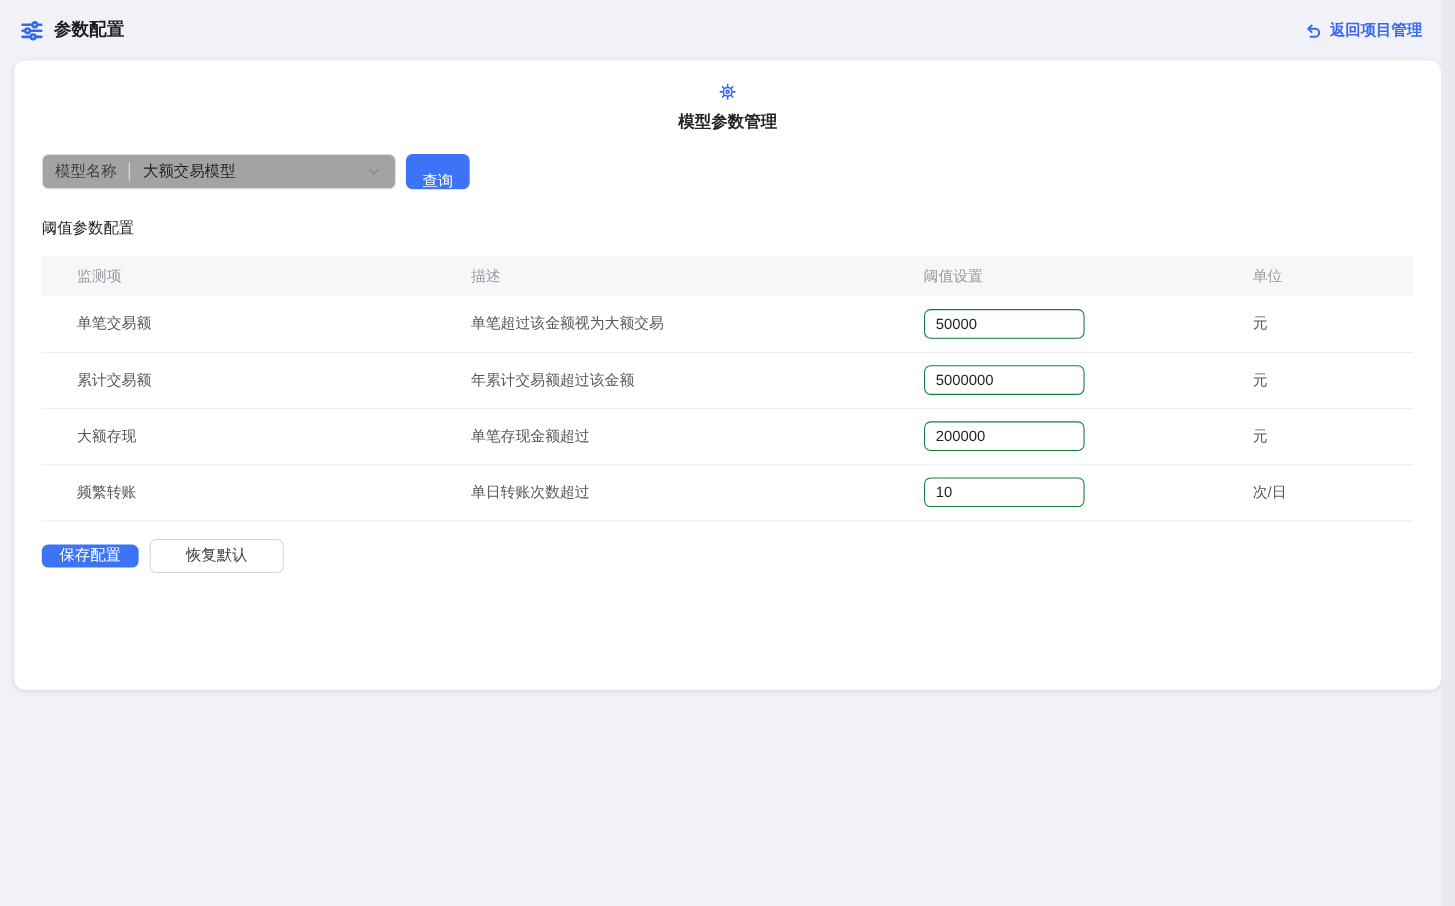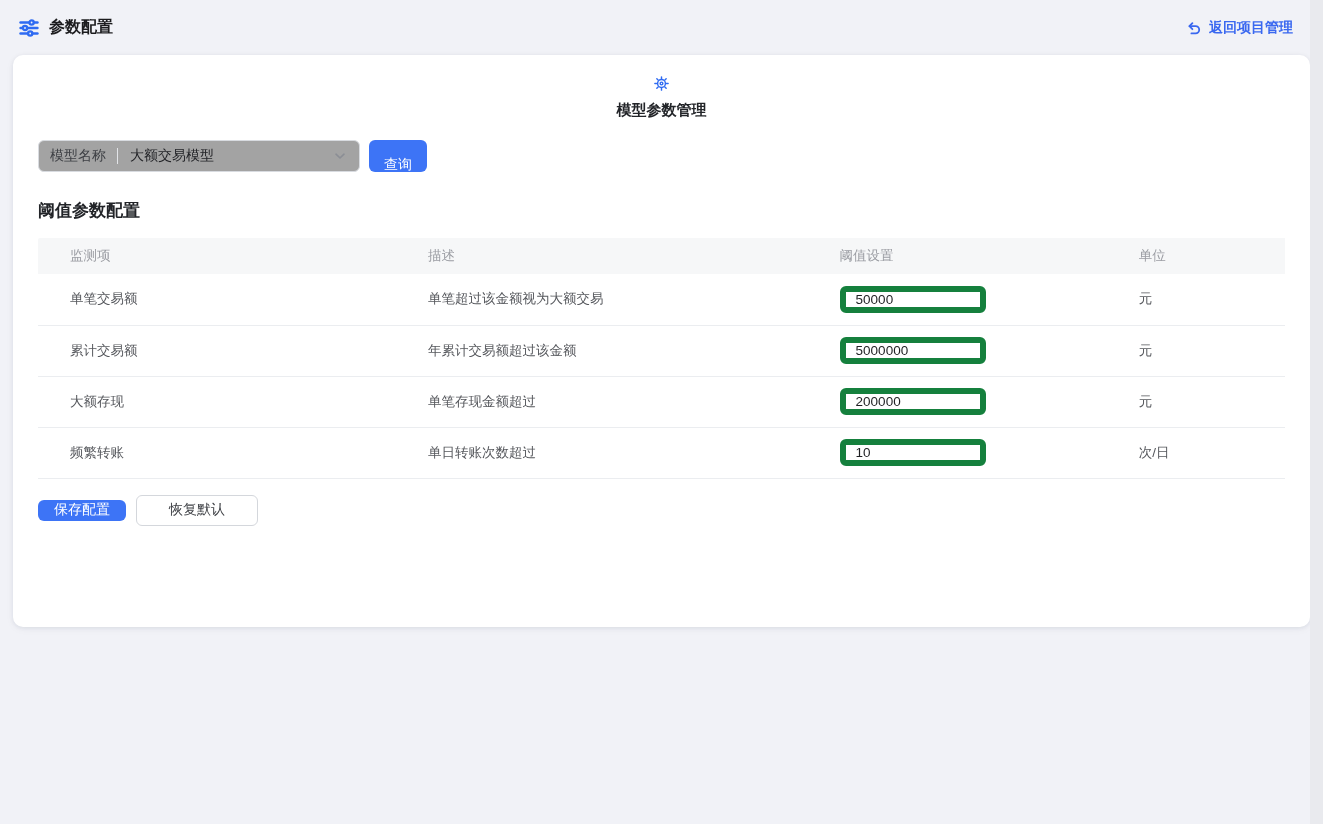--- a/index.html
+++ b/index.html
@@ -71,21 +71,21 @@
   .query-button {
     height: 30px; padding: 16px 15px;
     background: var(--accent);
     color: #fff;
     border: none; border-radius: 6px;
     font-size: 14px;
     font-family: inherit;
     cursor: pointer;
   }
   
-  .section-title { margin-top: 27px; font-size: 17px; font-weight: bold; color: #222428; }
+  .section-title { margin-top: 27px; font-size: 14px; font-weight: normal; color: #222428; }
   
   .threshold-table { width: 100%; margin-top: 16px; border-collapse: collapse; table-layout: fixed; }
   .threshold-table thead th {
     background: #f6f7f8;
     height: 36px;
     font-size: 13.5px;
     font-weight: 400;
     color: #9a9ca2;
     text-align: left;
     padding-left: 16px;
@@ -94,21 +94,21 @@
   .threshold-table tbody td {
     height: 51px;
     border-bottom: 1px solid #ebedf0;
     font-size: 13.5px;
     color: #56585d;
     padding-left: 16px;
   }
   .threshold-table tbody td:first-child { padding-left: 32px; }
   .threshold-input {
     width: 146px; height: 27px;
-    border: 6px solid #15803d;
+    border: 1px solid #15803d;
     border-radius: 6px;
     padding: 0 10px;
     font-size: 13.5px;
     color: #1f2023;
     font-family: inherit;
     background: #fff;
   }
   
   .footer-buttons { margin-top: 16px; display: flex; align-items: center; gap: 10px; }
   .save-button {

